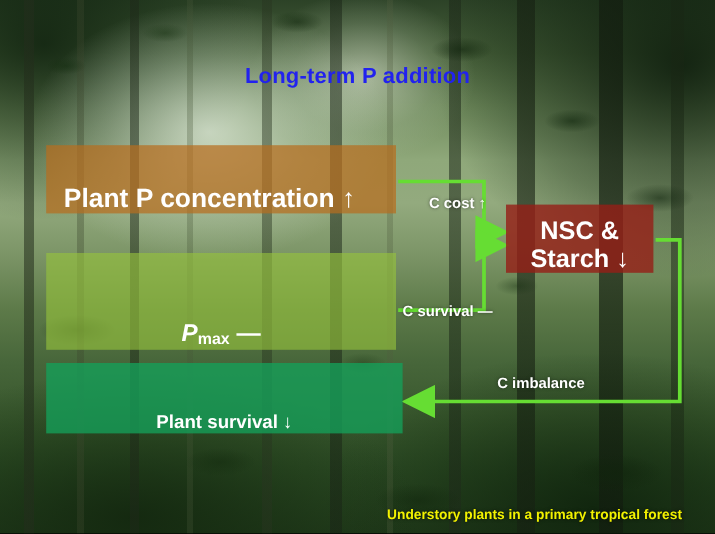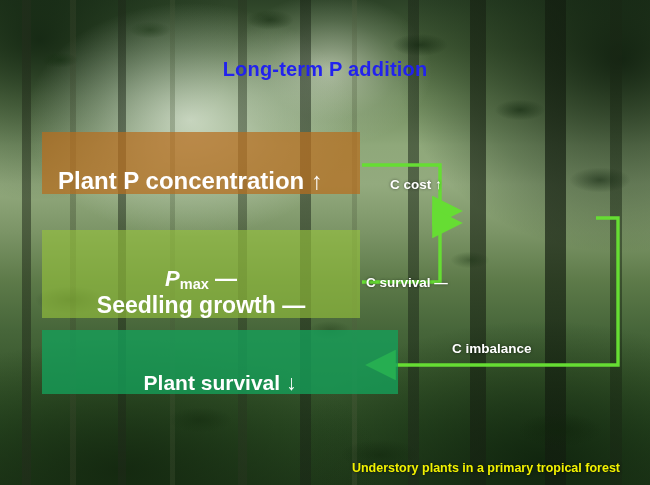--- a/index.html
+++ b/index.html
@@ -114,23 +114,23 @@
   }
   .box-seedling {
     left: 42px; top: 230px;
     width: 318px; height: 88px;
     background: rgba(150, 196, 60, 0.62);
     font-size: 23px;
   }
   .box-seedling .line1 { font-size: 22px; }
   .box-survival {
     left: 42px; top: 330px;
-    width: 356px; height: 64px;
+    width: 324px; height: 64px;
     background: rgba(20, 160, 90, 0.78);
-    font-size: 21px;
+    font-size: 17px;
   }
   .box-nsc {
     left: 460px; top: 186px;
     width: 134px; height: 62px;
     background: rgba(150, 30, 22, 0.80);
     font-size: 23px;
   }
 
   .italic { font-style: italic; }
   .sub { font-size: 0.66em; vertical-align: -0.18em; font-style: normal; }
@@ -191,27 +191,30 @@
   <div class="title">Long-term P addition</div>
 
   <div class="box box-p-conc">
     <span>Plant P concentration ↑</span>
   </div>
 
   <div class="box box-seedling">
     <div class="line1">
       <span class="italic">P</span><span class="sub italic">max</span><span> —</span>
     </div>
-    <div>Seedling growth —</div>
   </div>
 
   <div class="box box-survival">
     <div>Plant survival ↓</div>
   </div>
 
+  <div class="box box-nsc">
+    <div>NSC &amp;</div>
+    <div>Starch ↓</div>
+  </div>
 
   <div class="edge-label lbl-ccost">C cost ↑</div>
   <div class="edge-label lbl-ccapture">C survival —</div>
   <div class="edge-label lbl-cimbal">C imbalance</div>
 
   <div class="footer">Understory plants in a primary tropical forest</div>
 
 </div>
 
 </body></html>

